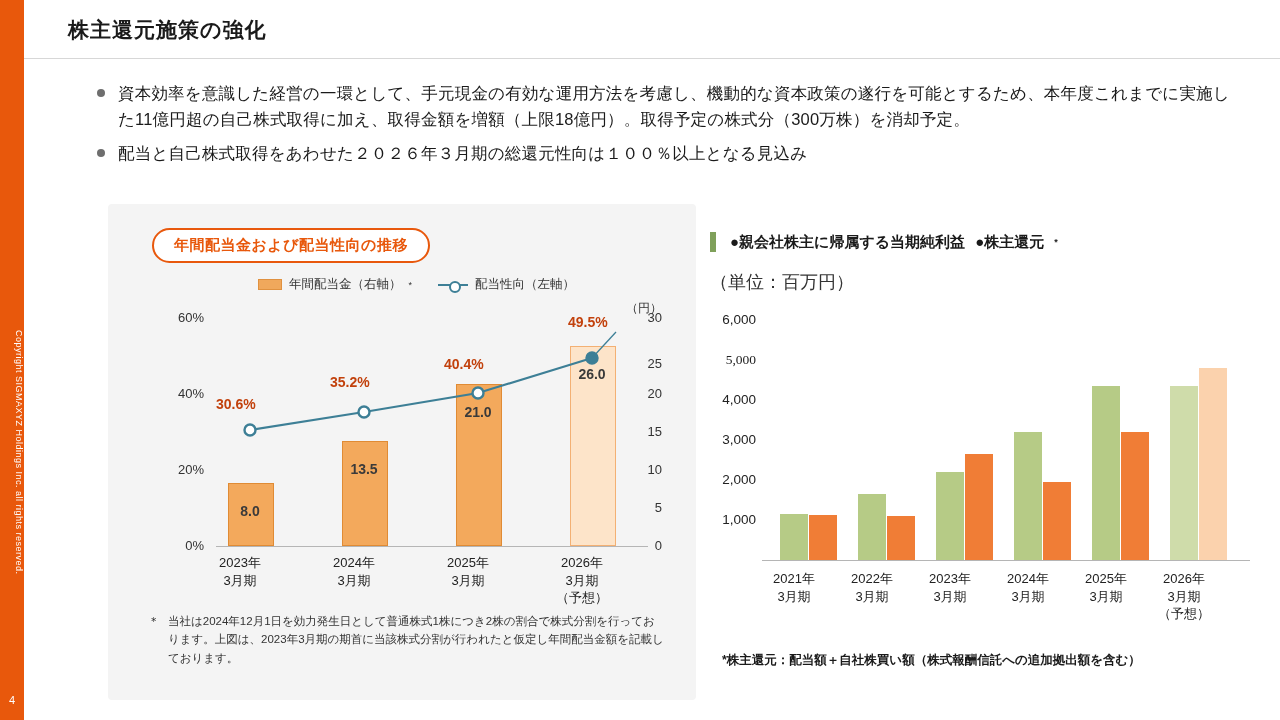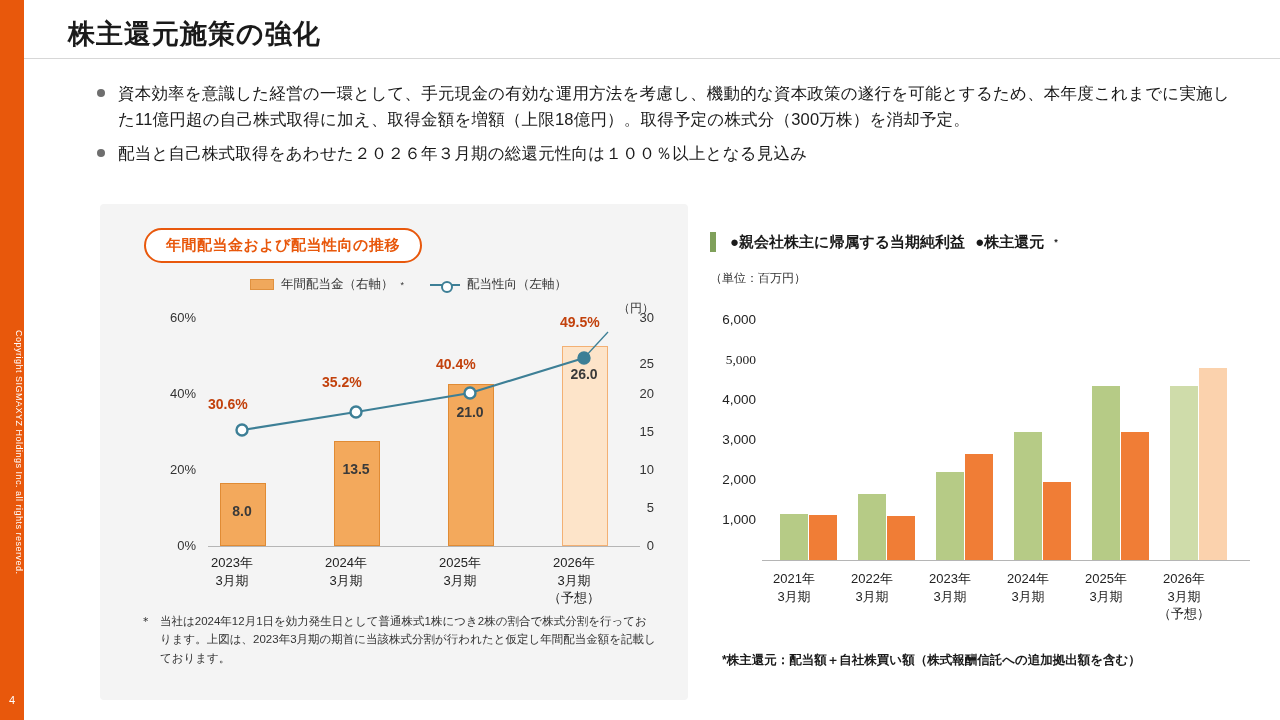--- a/index.html
+++ b/index.html
@@ -54,21 +54,21 @@
   .header {
     position: absolute;
     left: 24px; top: 0;
     width: 1256px; height: 58px;
     background: #ffffff;
   }
   .header-title {
     position: absolute;
     left: 44px;
     top: 16px;
-    font-size: 27px;
+    font-size: 21px;
     font-weight: bold;
     letter-spacing: 1px;
     color: #1a1a1a;
   }
   .header-rule {
     position: absolute;
     left: 24px;
     top: 58px;
     width: 1256px;
     height: 1px;
@@ -122,21 +122,21 @@
     top: 9px;
     width: 8px;
     height: 8px;
     border-radius: 50%;
     background: #6e6e6e;
   }
 
   
   .panel-left {
     position: absolute;
-    left: 100px;
+    left: 108px;
     top: 204px;
     width: 588px;
     height: 496px;
     background: #f4f4f4;
     border-radius: 4px;
   }
   .panel-title {
     position: absolute;
     left: 44px;
     top: 24px;
@@ -276,21 +276,21 @@
     color: #1a1a1a;
     white-space: nowrap;
   }
   .right-legend .tick {
     width: 6px; height: 20px; background: #7fa05a; margin-right: 4px;
   }
   .unit-right {
     position: absolute;
     left: 10px;
     top: 66px;
-    font-size: 12px;
+    font-size: 18px;
     color: #333;
   }
   .chart-right {
     position: absolute;
     left: 0; top: 90px;
     width: 556px; height: 310px;
   }
   .r-ylabel {
     position: absolute;
     width: 56px;

